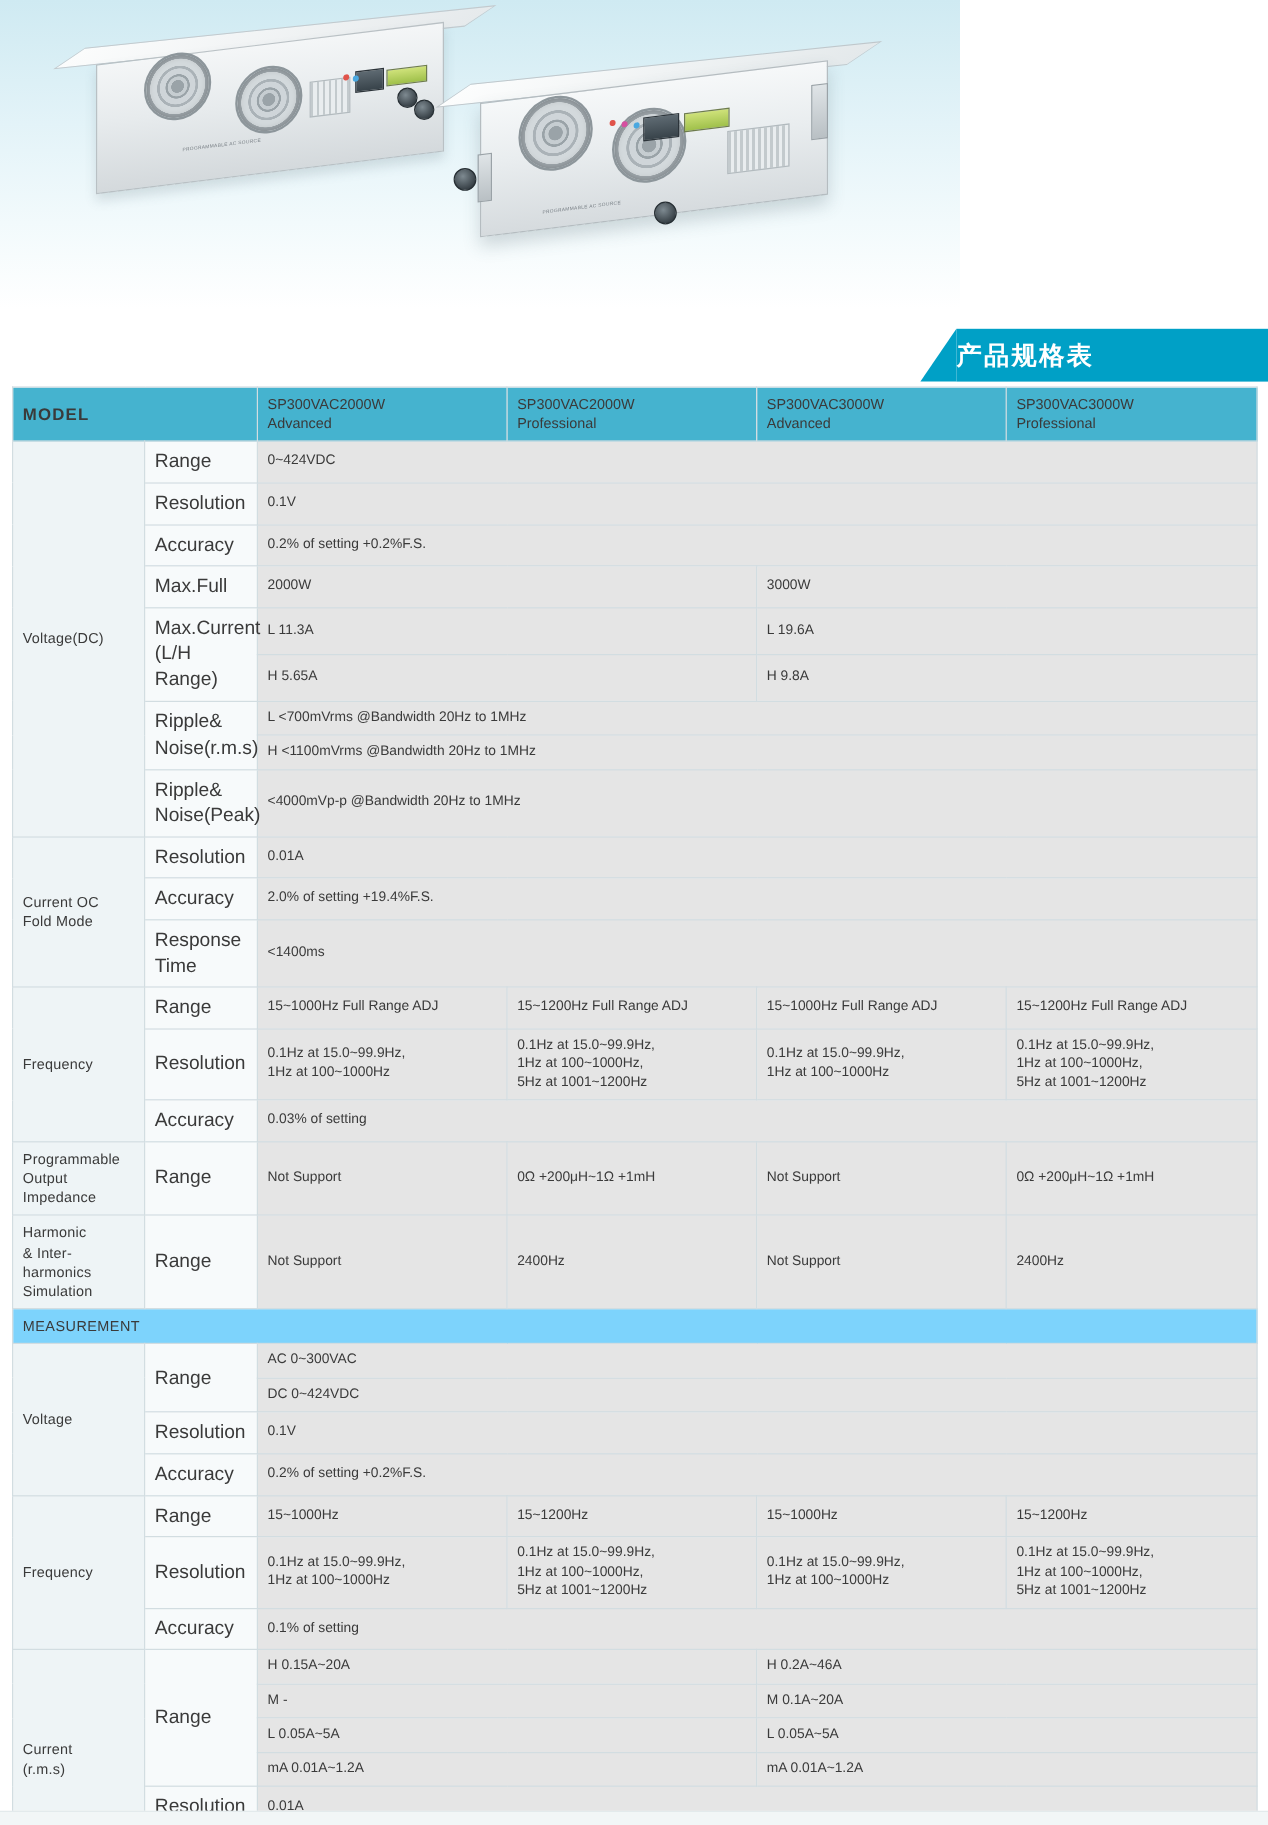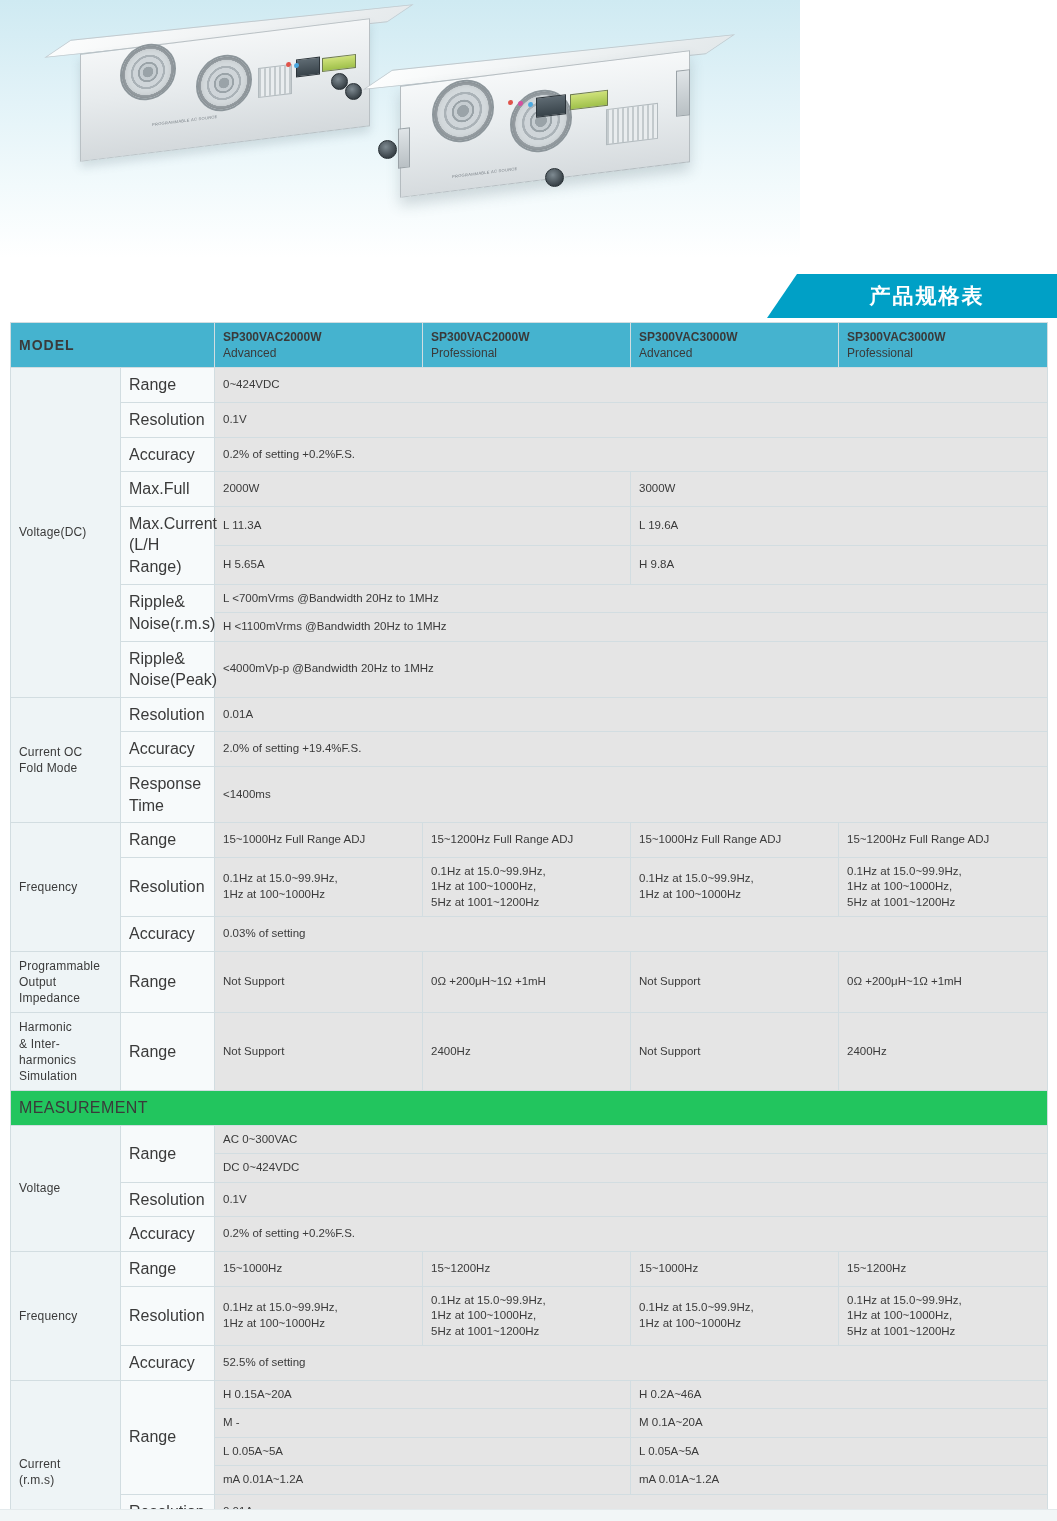--- a/index.html
+++ b/index.html
@@ -132,21 +132,21 @@
   .ribbon {
     position: absolute;
     right: 0;
     top: 274px;
     width: 260px;
     height: 44px;
     background: #00a0c6;
     color: #ffffff;
     display: flex;
     align-items: center;
-    justify-content: center;
+    justify-content: flex-start;
   }
   .ribbon::before {
     content: "";
     position: absolute;
     left: -30px;
     top: 0;
     width: 0; height: 0;
     border-style: solid;
     border-width: 0 0 44px 30px;
     border-color: transparent transparent #00a0c6 transparent;
@@ -185,41 +185,41 @@
     color: #ffffff;
     height: 44px;
     border-color: #45b3cf;
     font-size: 12px;
   }
   thead th.model-cell {
     font-size: 14px;
     font-weight: bold;
     letter-spacing: 1px;
   }
-  thead th .m1 { display: block; font-weight: bold; }
+  thead th .m1 { display: block; }
   thead th .m2 { display: block; }
   .cat {
     background: #eef4f6;
     color: #3f4649;
     width: 110px;
     font-size: 12px;
     letter-spacing: .2px;
   }
   .sub {
     background: #f7fafb;
     color: #3f4649;
     width: 94px;
     font-size: 16px;
   }
   .val { background: #e5e5e5; }
   .sect {
-    background: #22c55e;
+    background: #7dd3fc;
     font-weight: bold;
     color: #3b4347;
-    font-size: 16px;
+    font-size: 12px;
     letter-spacing: .4px;
     height: 26px;
     padding-left: 10px;
   }
   .spacer-row td { border: none; height: 8px; background: #ffffff; }
   .footer-bar {
     position: absolute;
     left: 0; bottom: 0;
     width: 1057px; height: 12px;
     background: #f2f6f7;
@@ -436,21 +436,21 @@
 1Hz at 100~1000Hz,
 5Hz at 1001~1200Hz</td>
           <td class="val nowrap-lines">0.1Hz at 15.0~99.9Hz,
 1Hz at 100~1000Hz</td>
           <td class="val nowrap-lines">0.1Hz at 15.0~99.9Hz,
 1Hz at 100~1000Hz,
 5Hz at 1001~1200Hz</td>
         </tr>
         <tr>
           <td class="sub nowrap-lines">Accuracy</td>
-          <td class="val nowrap-lines" colspan="4">52.5% of setting</td>
+          <td class="val nowrap-lines" colspan="4">0.1% of setting</td>
         </tr>
         <tr>
           <td class="cat nowrap-lines" rowspan="6">Current
 (r.m.s)</td>
           <td class="sub nowrap-lines" rowspan="4">Range</td>
           <td class="val nowrap-lines" colspan="2">H     0.15A~20A</td>
           <td class="val nowrap-lines" colspan="2">H     0.2A~46A</td>
         </tr>
         <tr>
           <td class="val nowrap-lines" colspan="2">M    -</td>

